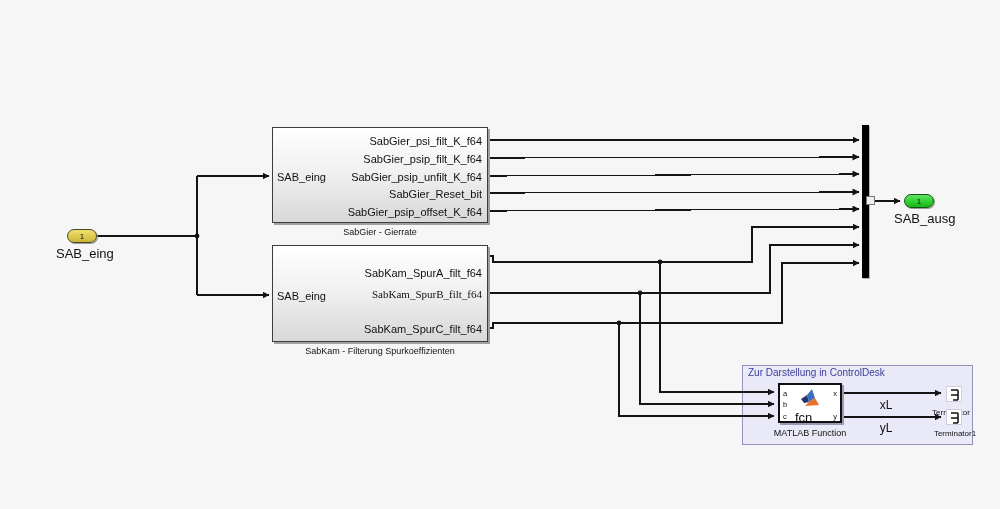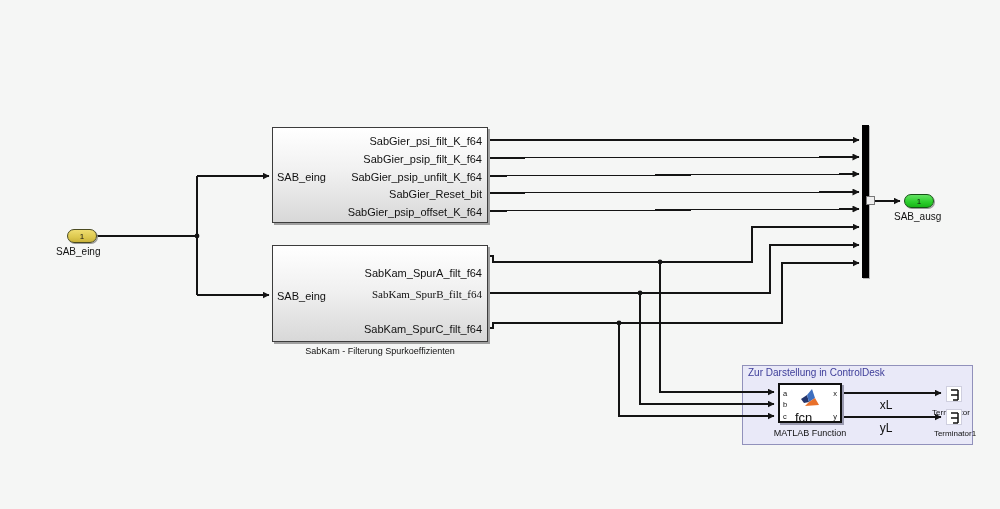--- a/index.html
+++ b/index.html
@@ -20,21 +20,21 @@
   .portlabel.right{right:5px;text-align:right;}
   .portlabel.left{left:4px;text-align:left;}
   .caption{position:absolute;font-size:9px;color:#111;text-align:center;white-space:nowrap;line-height:11px;}
 
   
   .oval{position:absolute;width:30px;height:14px;border-radius:8px;
         display:flex;align-items:center;justify-content:center;
         font-size:8px;color:#111;box-shadow:1px 1px 0 0 #9a9a9a;}
   .oval.in{background:linear-gradient(180deg,#efdd70 0%,var(--inport-fill,#ddc84e) 60%,#c9b23a 100%);border:1px solid #4a4a20;}
   .oval.out{background:linear-gradient(180deg,#64e164 0%,var(--outport-fill,#2ed02e) 55%,#17b517 100%);border:1px solid #145214;}
-  .ovallabel{position:absolute;font-size:10px;color:#111;white-space:nowrap;}
+  .ovallabel{position:absolute;font-size:13px;color:#111;text-align:center;white-space:nowrap;}
 
   
   .mux{position:absolute;left:862px;top:125px;width:7px;height:153px;background:#000;box-shadow:1px 1px 0 0 #b5b5b5;}
   .muxport{position:absolute;left:866px;top:196px;width:9px;height:9px;background:#efefef;border:1px solid #777;}
 
   
   .area{position:absolute;left:742px;top:365px;width:231px;height:80px;
         background:var(--area-fill,#e9e9f8);border:1px solid #9191bb;}
   .areatitle{position:absolute;left:748px;top:367px;font-size:10px;color:var(--area-title,#3d3d99);white-space:nowrap;}
 
@@ -104,20 +104,21 @@
   <div class="ovallabel node" style="left:56px;top:246px;width:52px;">SAB_eing</div>
 
   <div class="block node" style="left:272px;top:127px;width:216px;height:96px;">
     <div class="portlabel left" style="top:44px;">SAB_eing</div>
     <div class="portlabel right" style="top:8px;">SabGier_psi_filt_K_f64</div>
     <div class="portlabel right" style="top:26px;">SabGier_psip_filt_K_f64</div>
     <div class="portlabel right" style="top:44px;padding-left:24px;">SabGier_psip_unfilt_K_f64</div>
     <div class="portlabel right" style="top:61px;">SabGier_Reset_bit</div>
     <div class="portlabel right" style="top:79px;">SabGier_psip_offset_K_f64</div>
   </div>
+  <div class="caption node" style="left:272px;top:227px;width:216px;">SabGier - Gierrate</div>
 
   <div class="block node" style="left:272px;top:245px;width:216px;height:97px;">
     <div class="portlabel left" style="top:45px;">SAB_eing</div>
     <div class="portlabel right" style="top:22px;">SabKam_SpurA_filt_f64</div>
     <div class="portlabel right" style="top:43px;font-family:Liberation Serif, serif;">SabKam_SpurB_filt_f64</div>
     <div class="portlabel right" style="top:78px;">SabKam_SpurC_filt_f64</div>
   </div>
   <div class="caption node" style="left:272px;top:346px;width:216px;">SabKam - Filterung Spurkoeffizienten</div>
 
   <div class="mux node"></div>

